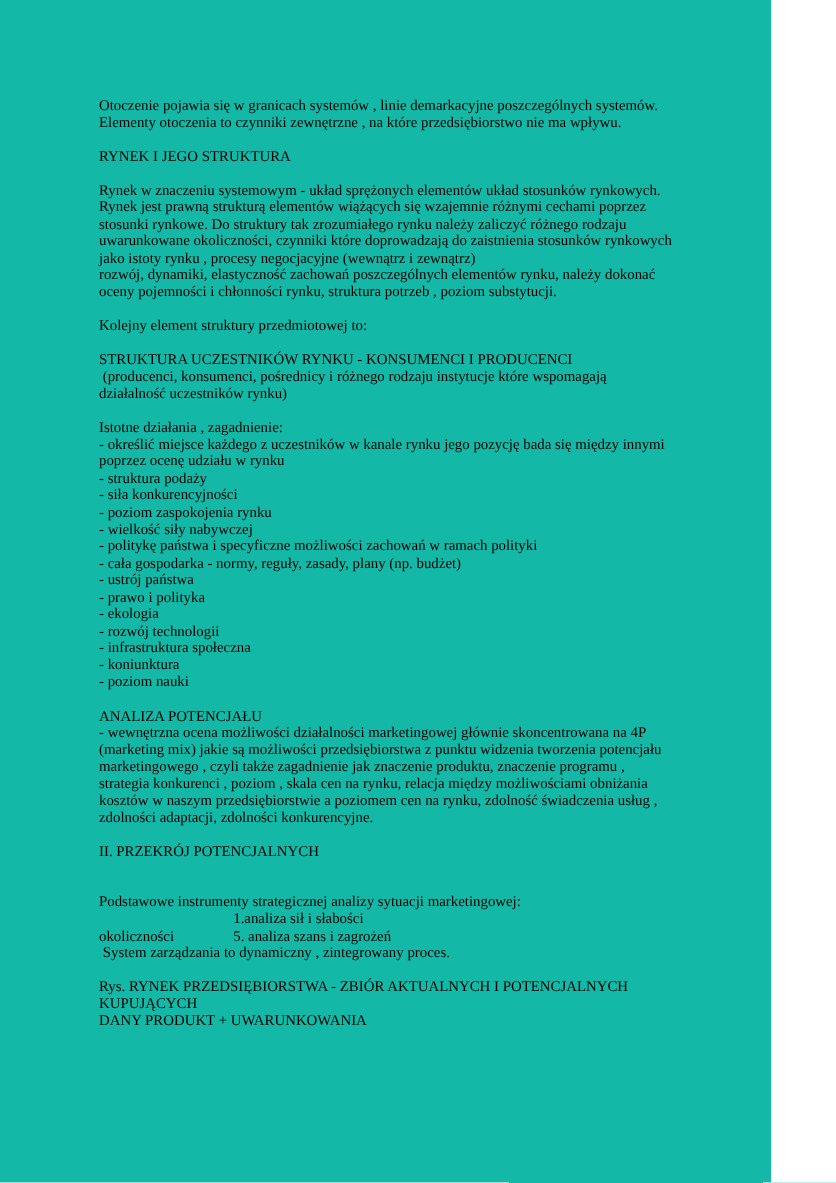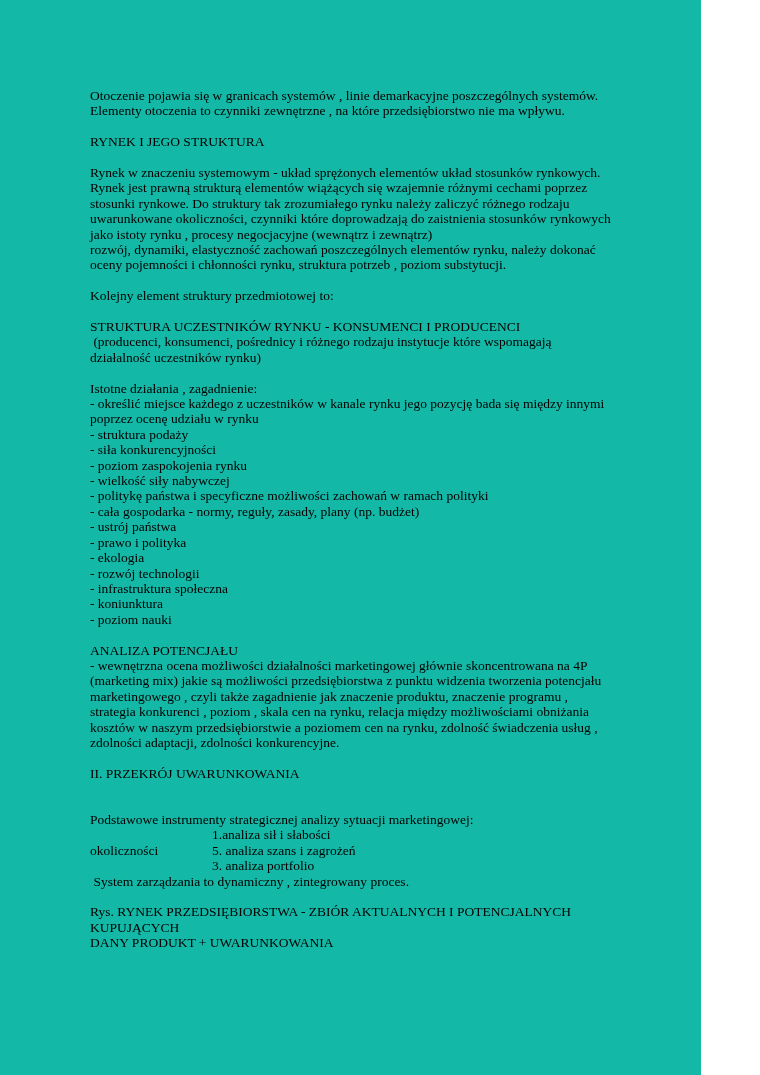--- a/index.html
+++ b/index.html
@@ -86,41 +86,37 @@
 - koniunktura
 - poziom nauki</p>
 
   <div class="gap"></div>
 
   <p class="block">ANALIZA POTENCJAŁU
 - wewnętrzna ocena możliwości działalności marketingowej głównie skoncentrowana na 4P (marketing mix) jakie są możliwości przedsiębiorstwa z punktu widzenia tworzenia potencjału marketingowego , czyli także zagadnienie jak znaczenie produktu, znaczenie programu , strategia konkurenci , poziom , skala cen na rynku, relacja między możliwościami obniżania kosztów w naszym przedsiębiorstwie a poziomem cen na rynku, zdolność świadczenia usług , zdolności adaptacji, zdolności konkurencyjne.</p>
 
   <div class="gap"></div>
 
-  <p class="block">II. PRZEKRÓJ UWARUNKOWANIA</p>
+  <p class="block">II. PRZEKRÓJ POTENCJALNYCH</p>
 
   <div class="gap"></div>
 
 
   <div class="gap"></div>
 
   <p class="block">Podstawowe instrumenty strategicznej analizy sytuacji marketingowej:</p>
 
   <div class="instr-row">
     <span class="instr-left"></span>
     <span class="instr-item">1.analiza sił i słabości</span>
   </div>
   <div class="instr-row">
     <span class="instr-left">okoliczności</span>
     <span class="instr-item">5. analiza szans i zagrożeń</span>
   </div>
-  <div class="instr-row">
-    <span class="instr-left"></span>
-    <span class="instr-item">3. analiza portfolio</span>
-  </div>
 
   <p class="block"> System zarządzania to dynamiczny , zintegrowany proces.</p>
 
   <div class="gap"></div>
 
   <p class="block caption">Rys. RYNEK PRZEDSIĘBIORSTWA - ZBIÓR AKTUALNYCH I POTENCJALNYCH KUPUJĄCYCH
 DANY PRODUKT + UWARUNKOWANIA</p>
 
 </div>
 

